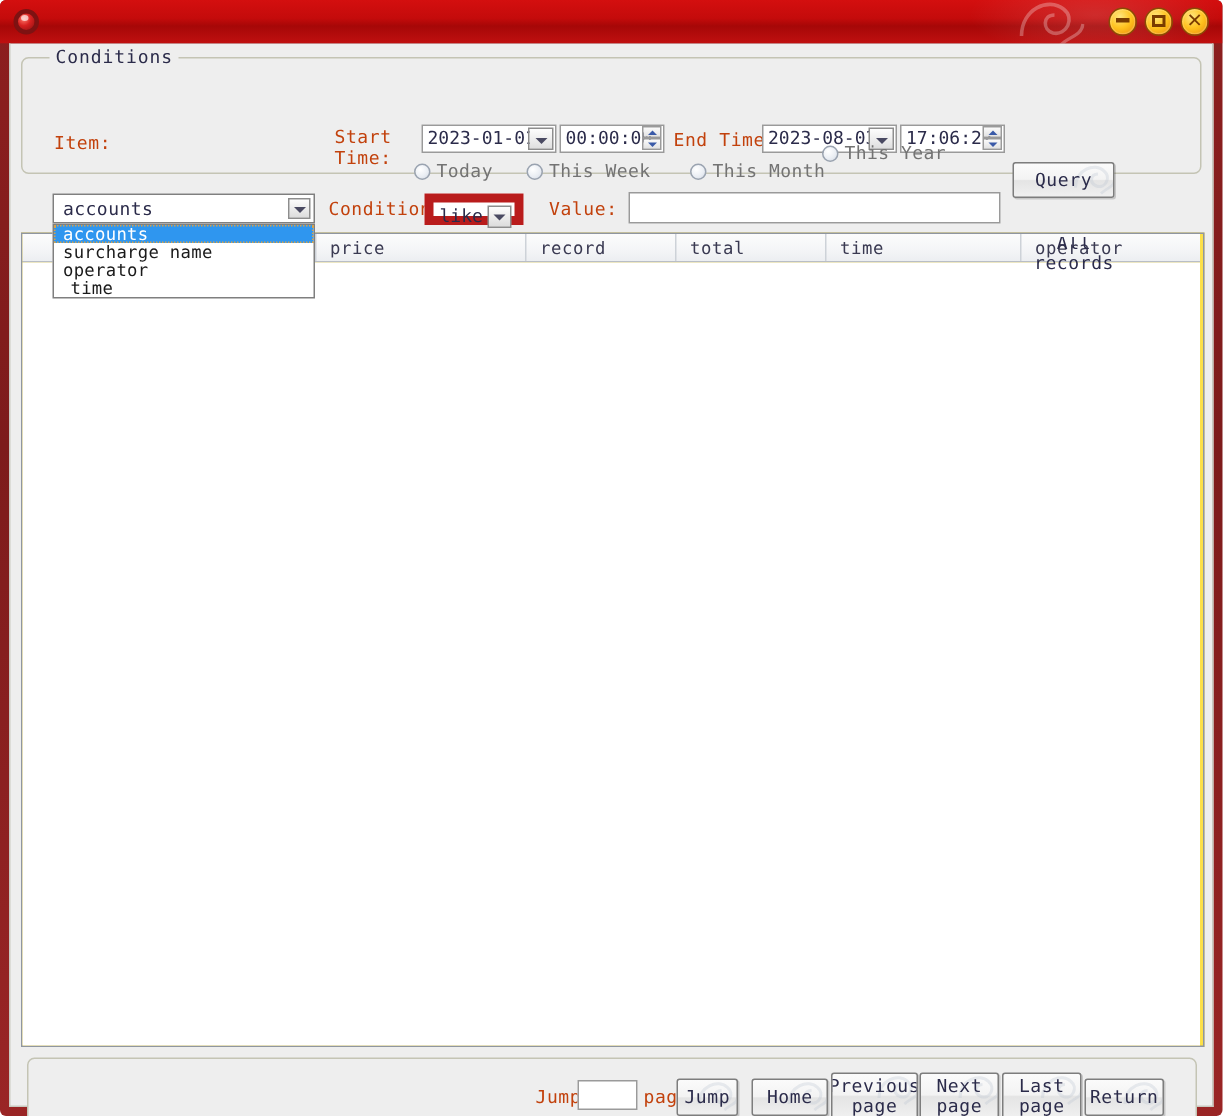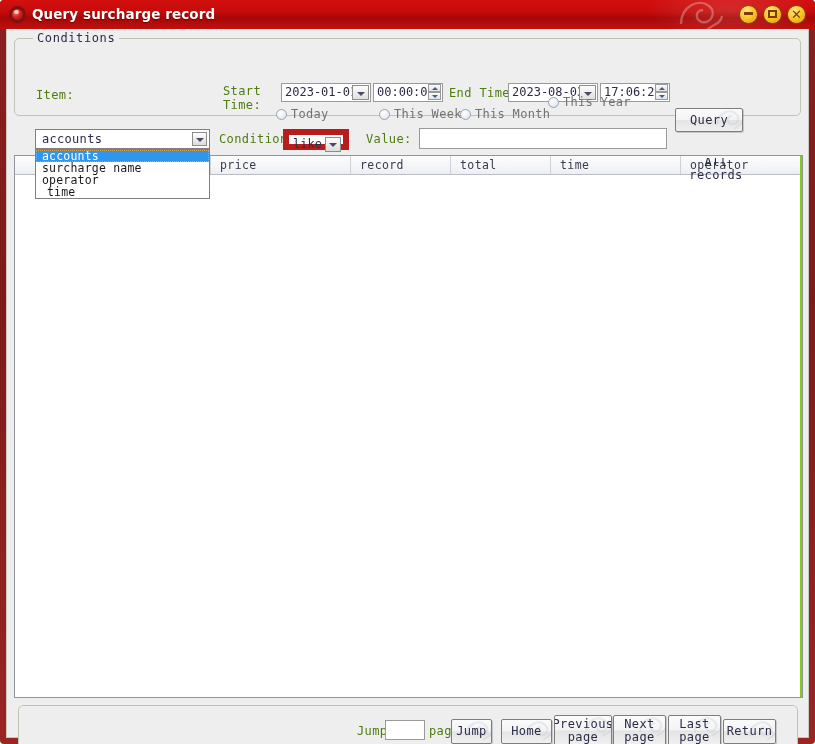--- a/index.html
+++ b/index.html
@@ -124,21 +124,21 @@
     font-size: 12px;
     color: #2b2b4a;
     white-space: nowrap;
     letter-spacing: .6px;
   }
 
   .lbl {
     position: absolute;
     font-family: "DejaVu Sans Mono", "Liberation Mono", monospace;
     font-size: 12px;
-    color: #4d7c0f;
+    color: #c2410c;
     white-space: nowrap;
     letter-spacing: .4px;
   }
 
   
   .field {
     position: absolute;
     box-sizing: border-box;
     background: #ffffff;
     border: 1px solid #9a9a9a;
@@ -335,21 +335,21 @@
     border-right: 4px solid transparent;
     border-top: 4px solid #4a4a62;
   }
 
   
   #table-area {
     position: absolute;
     left: 7px; top: 126px;
     width: 789px; height: 543px;
     box-sizing: border-box;
-    background: #84cc16;
+    background: #fde047;
     border: 1px solid #8f96a0;
   }
   #table-head {
     position: absolute;
     left: 0; top: 0;
     width: 785px; height: 19px;
     background: linear-gradient(180deg,#fcfcfc 0%, #f4f5f7 60%, #eceef1 100%);
     border-bottom: 1px solid #b9bec6;
     box-sizing: border-box;
   }
@@ -393,21 +393,20 @@
 <body>
 
 <div id="window">
 
   <div id="titlebar">
     <svg class="swirl" viewBox="0 0 46 40">
       <path d="M4 30 C4 12, 22 4, 32 12 C40 18, 34 30, 25 28 C18 26, 18 16, 26 16" fill="none" stroke="#ffffff" stroke-width="2.4"></path>
       <path d="M30 36 C36 30, 44 30, 45 22" fill="none" stroke="#ffffff" stroke-width="2.2"></path>
     </svg>
     <div class="title-icon"></div>
-    <div id="title-text">Query surcharge record</div>
 
     <div class="wbtn" id="btn-min">
         <i></i>
       </div>
     <div class="wbtn" id="btn-max">
         <i></i>
       </div>
     <div class="wbtn" id="btn-close">
         <i>✕</i>
       </div>
@@ -448,21 +447,21 @@
       <span class="spinbox" style="right:1px; top:0px;">
         <span class="up"></span>
           <span class="dn"></span>
       </span>
     </div>
 
     <div class="radio" style="left:269px; top:78px;">
       <span class="dot"></span>
       <span class="t">Today</span>
     </div>
-    <div class="radio" style="left:372px; top:78px;">
+    <div class="radio" style="left:344px; top:78px;">
       <span class="dot"></span>
       <span class="t">This Week</span>
     </div>
     <div class="radio" style="left:453px; top:78px;">
       <span class="dot"></span>
       <span class="t">This Month</span>
     </div>
     <div class="radio" style="left:541px; top:66px;">
       <span class="dot"></span>
       <span class="t">This Year</span>

